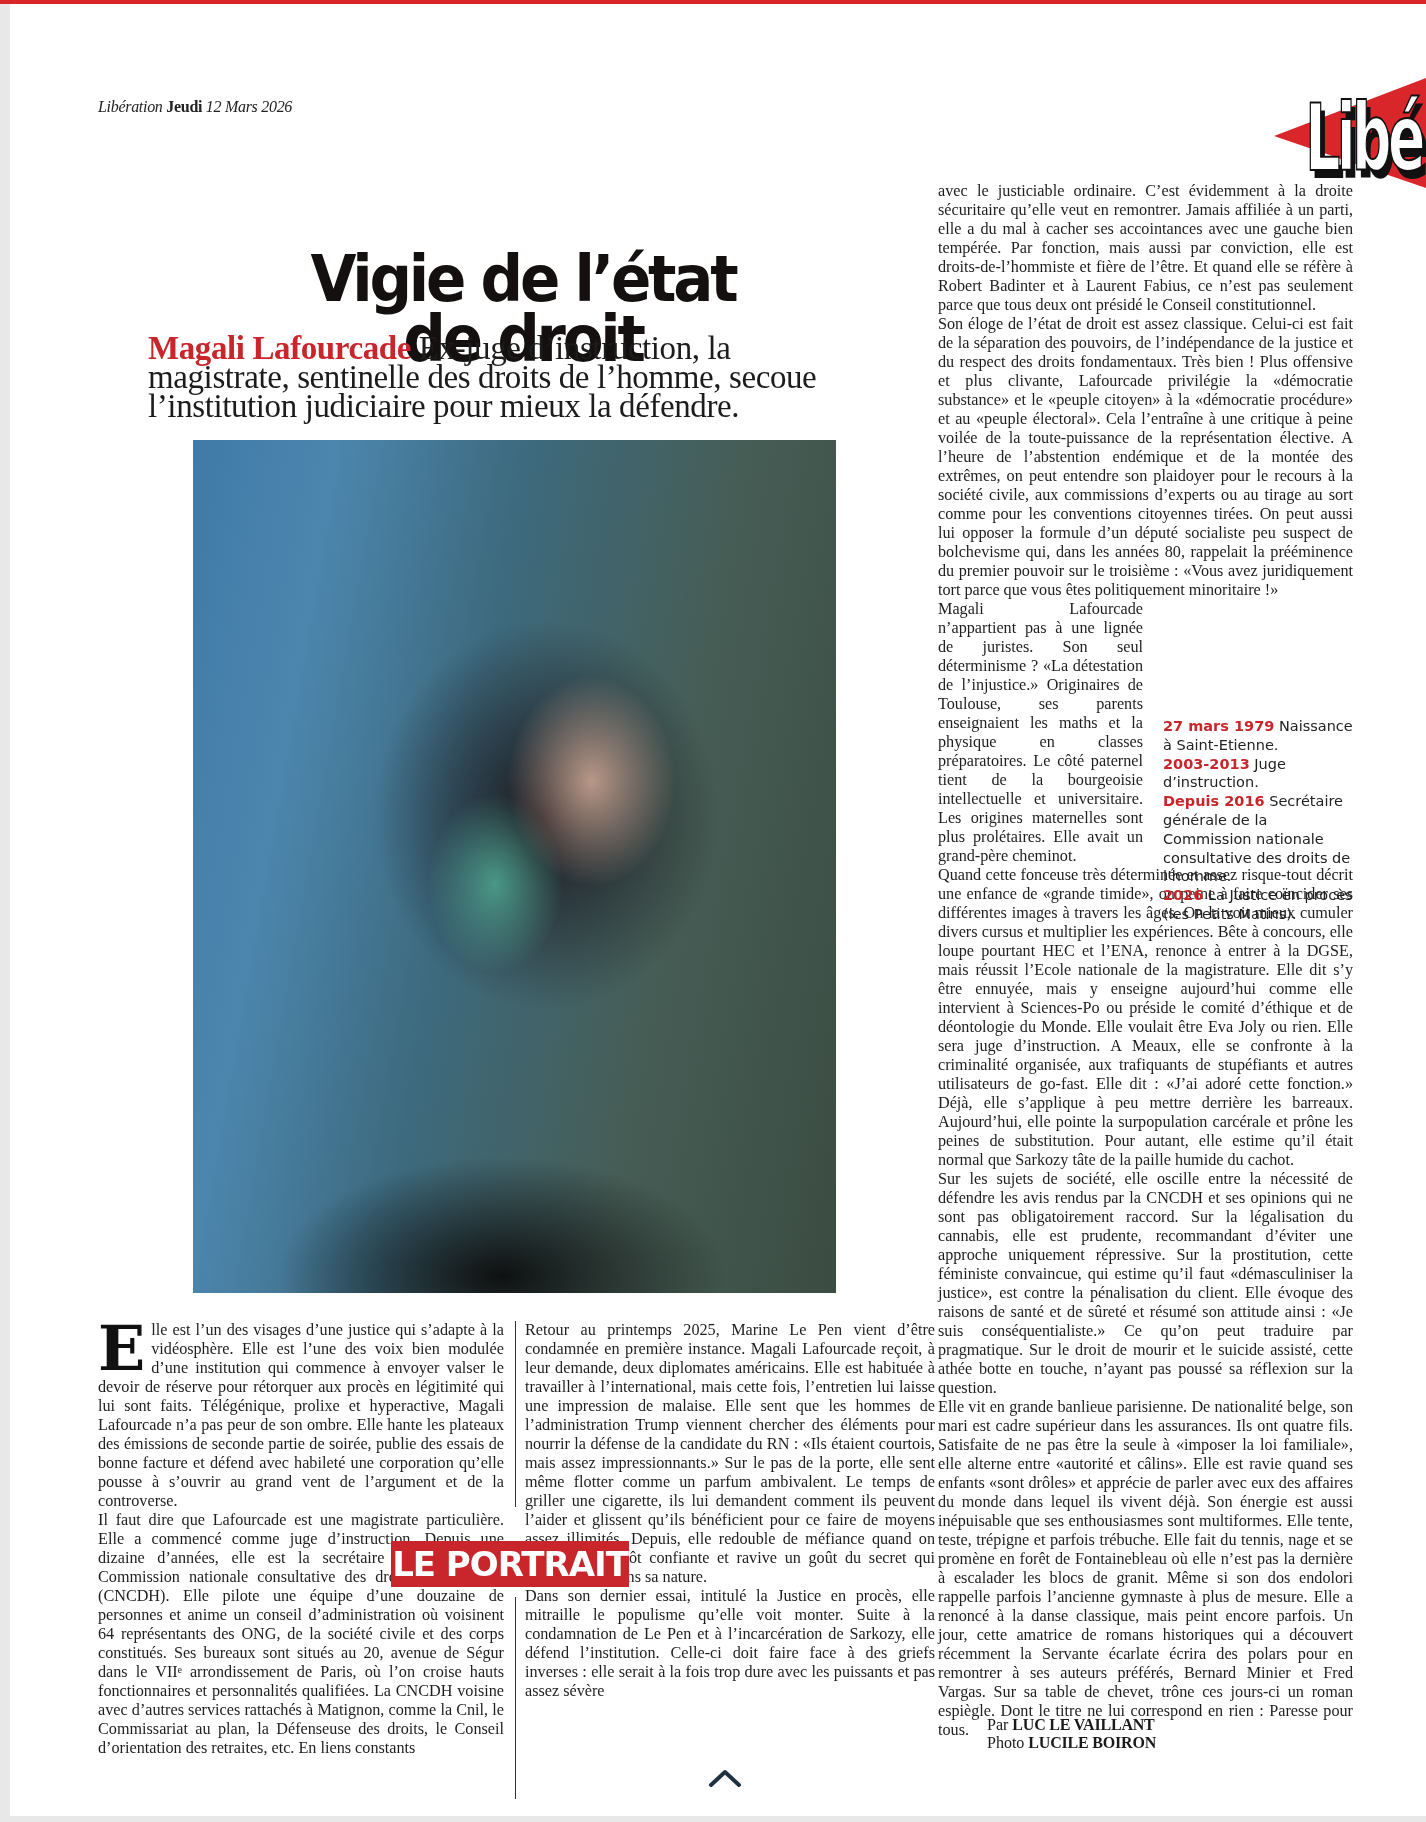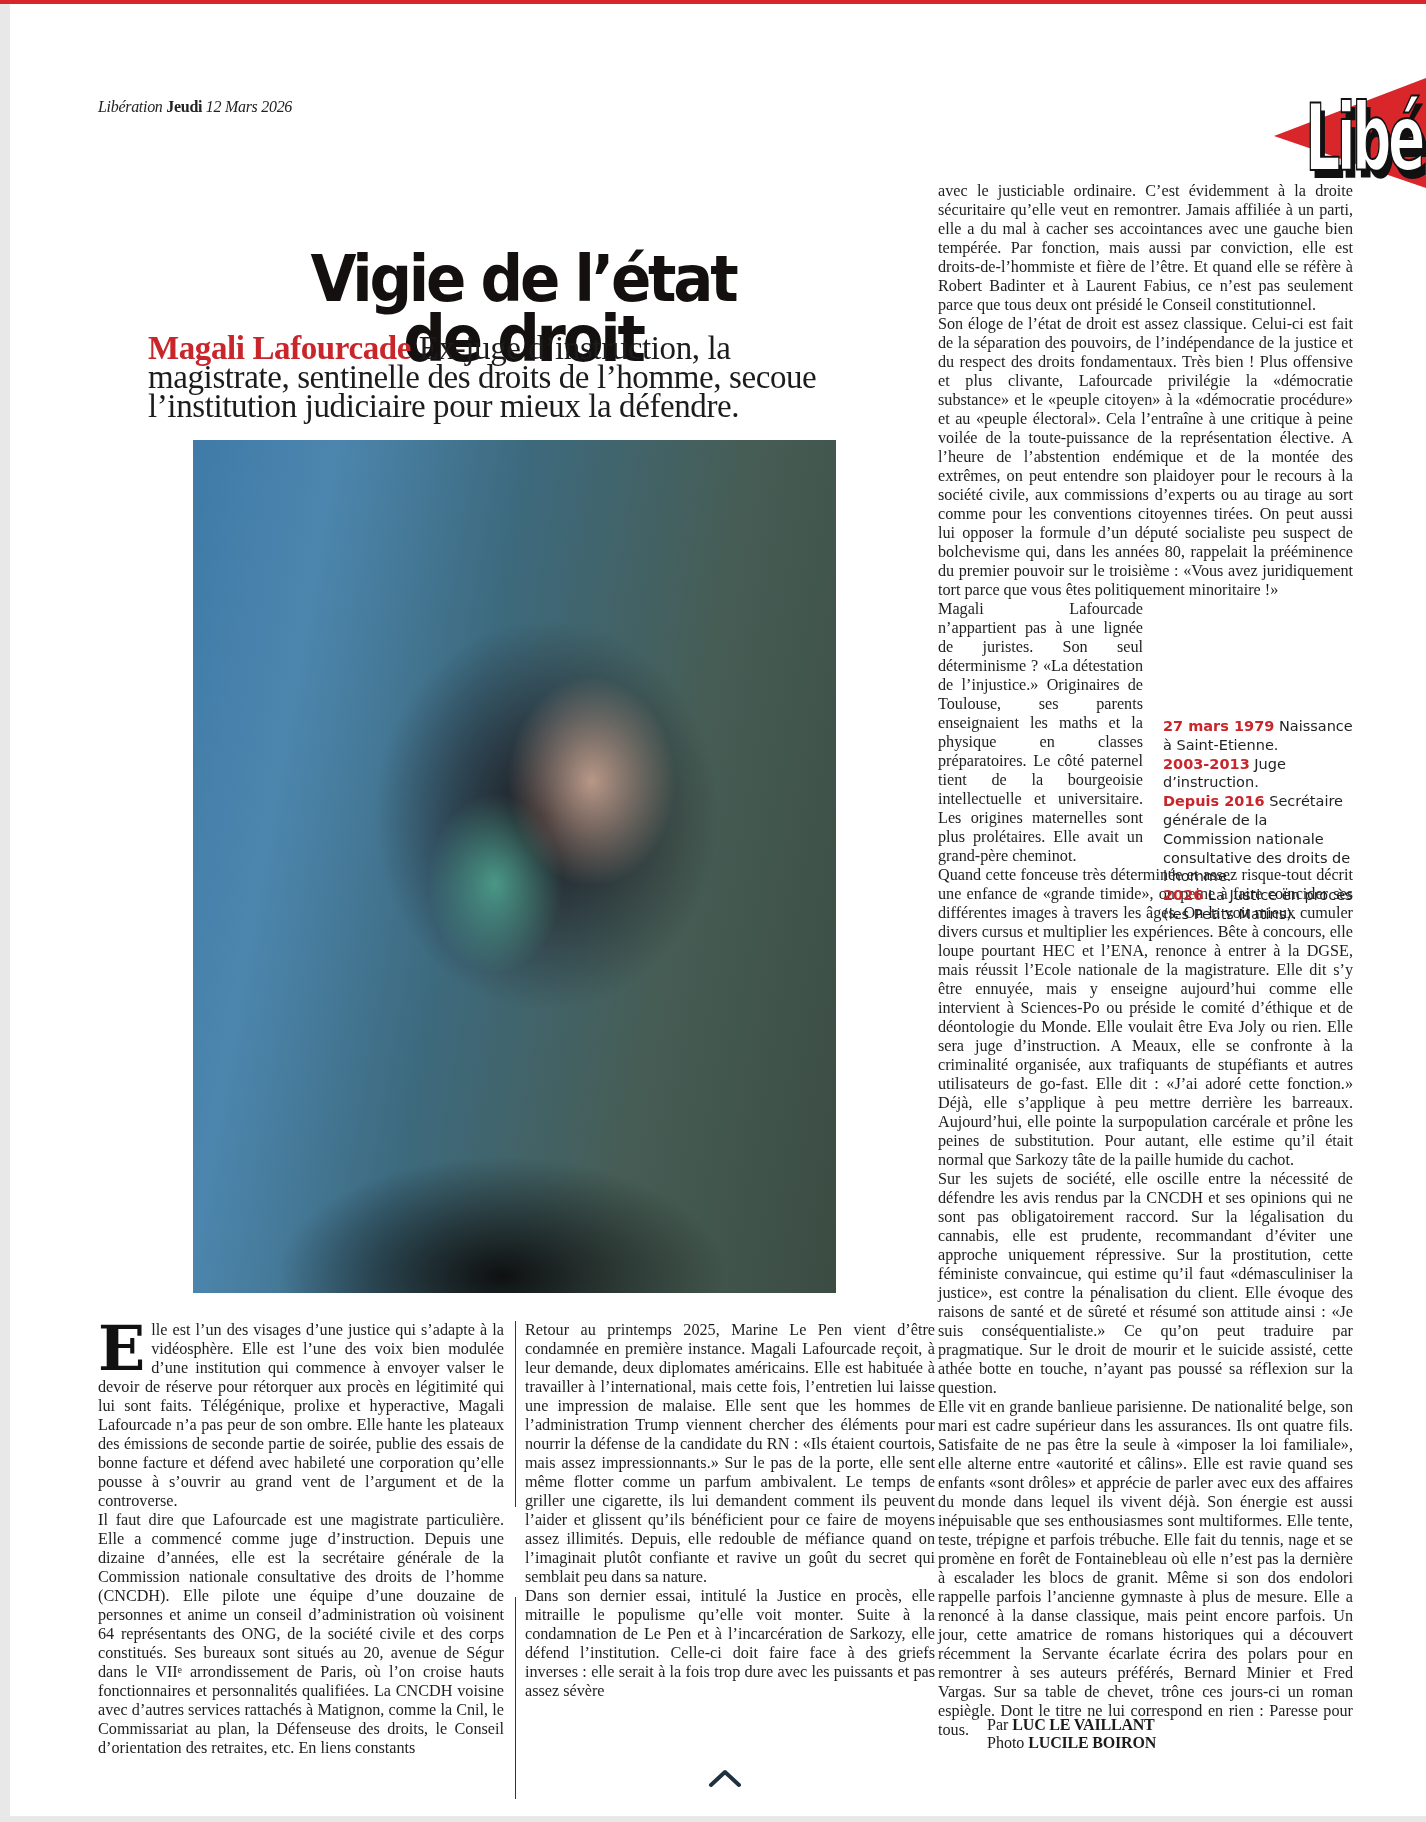--- a/index.html
+++ b/index.html
@@ -119,20 +119,21 @@
   </div>
 
   <div class="rule" style="left:505px; top:1317px; height:186px;"></div>
   <div class="rule" style="left:505px; top:1593px; height:202px;"></div>
 
   <div class="col col-b">
     <p>Retour au printemps 2025, Marine Le Pen vient d’être condamnée en première instance. Magali Lafourcade reçoit, à leur demande, deux diplomates américains. Elle est habituée à travailler à l’international, mais cette fois, l’entretien lui laisse une impression de malaise. Elle sent que les hommes de l’administration Trump viennent chercher des éléments pour nourrir la défense de la candidate du RN : «Ils étaient courtois, mais assez impressionnants.» Sur le pas de la porte, elle sent même flotter comme un parfum ambivalent. Le temps de griller une cigarette, ils lui demandent comment ils peuvent l’aider et glissent qu’ils bénéficient pour ce faire de moyens assez illimités. Depuis, elle redouble de méfiance quand on l’imaginait plutôt confiante et ravive un goût du secret qui semblait peu dans sa nature.</p>
     <p>Dans son dernier essai, intitulé la Justice en procès, elle mitraille le populisme qu’elle voit monter. Suite à la condamnation de Le Pen et à l’incarcération de Sarkozy, elle défend l’institution. Celle-ci doit faire face à des griefs inverses : elle serait à la fois trop dure avec les puissants et pas assez sévère</p>
   </div>
 
+  <div class="portrait-badge">LE PORTRAIT</div>
 
   <div class="credits">
     <div><span>Par </span><b>LUC LE VAILLANT</b></div>
     <div><span>Photo </span><b>LUCILE BOIRON</b></div>
   </div>
 
   <svg class="chevron" viewBox="0 0 34 20">
     <polyline points="3,17 17,4 31,17" fill="none" stroke="#1f3140" stroke-width="4" stroke-linecap="round" stroke-linejoin="round"></polyline>
   </svg>
 </div>

